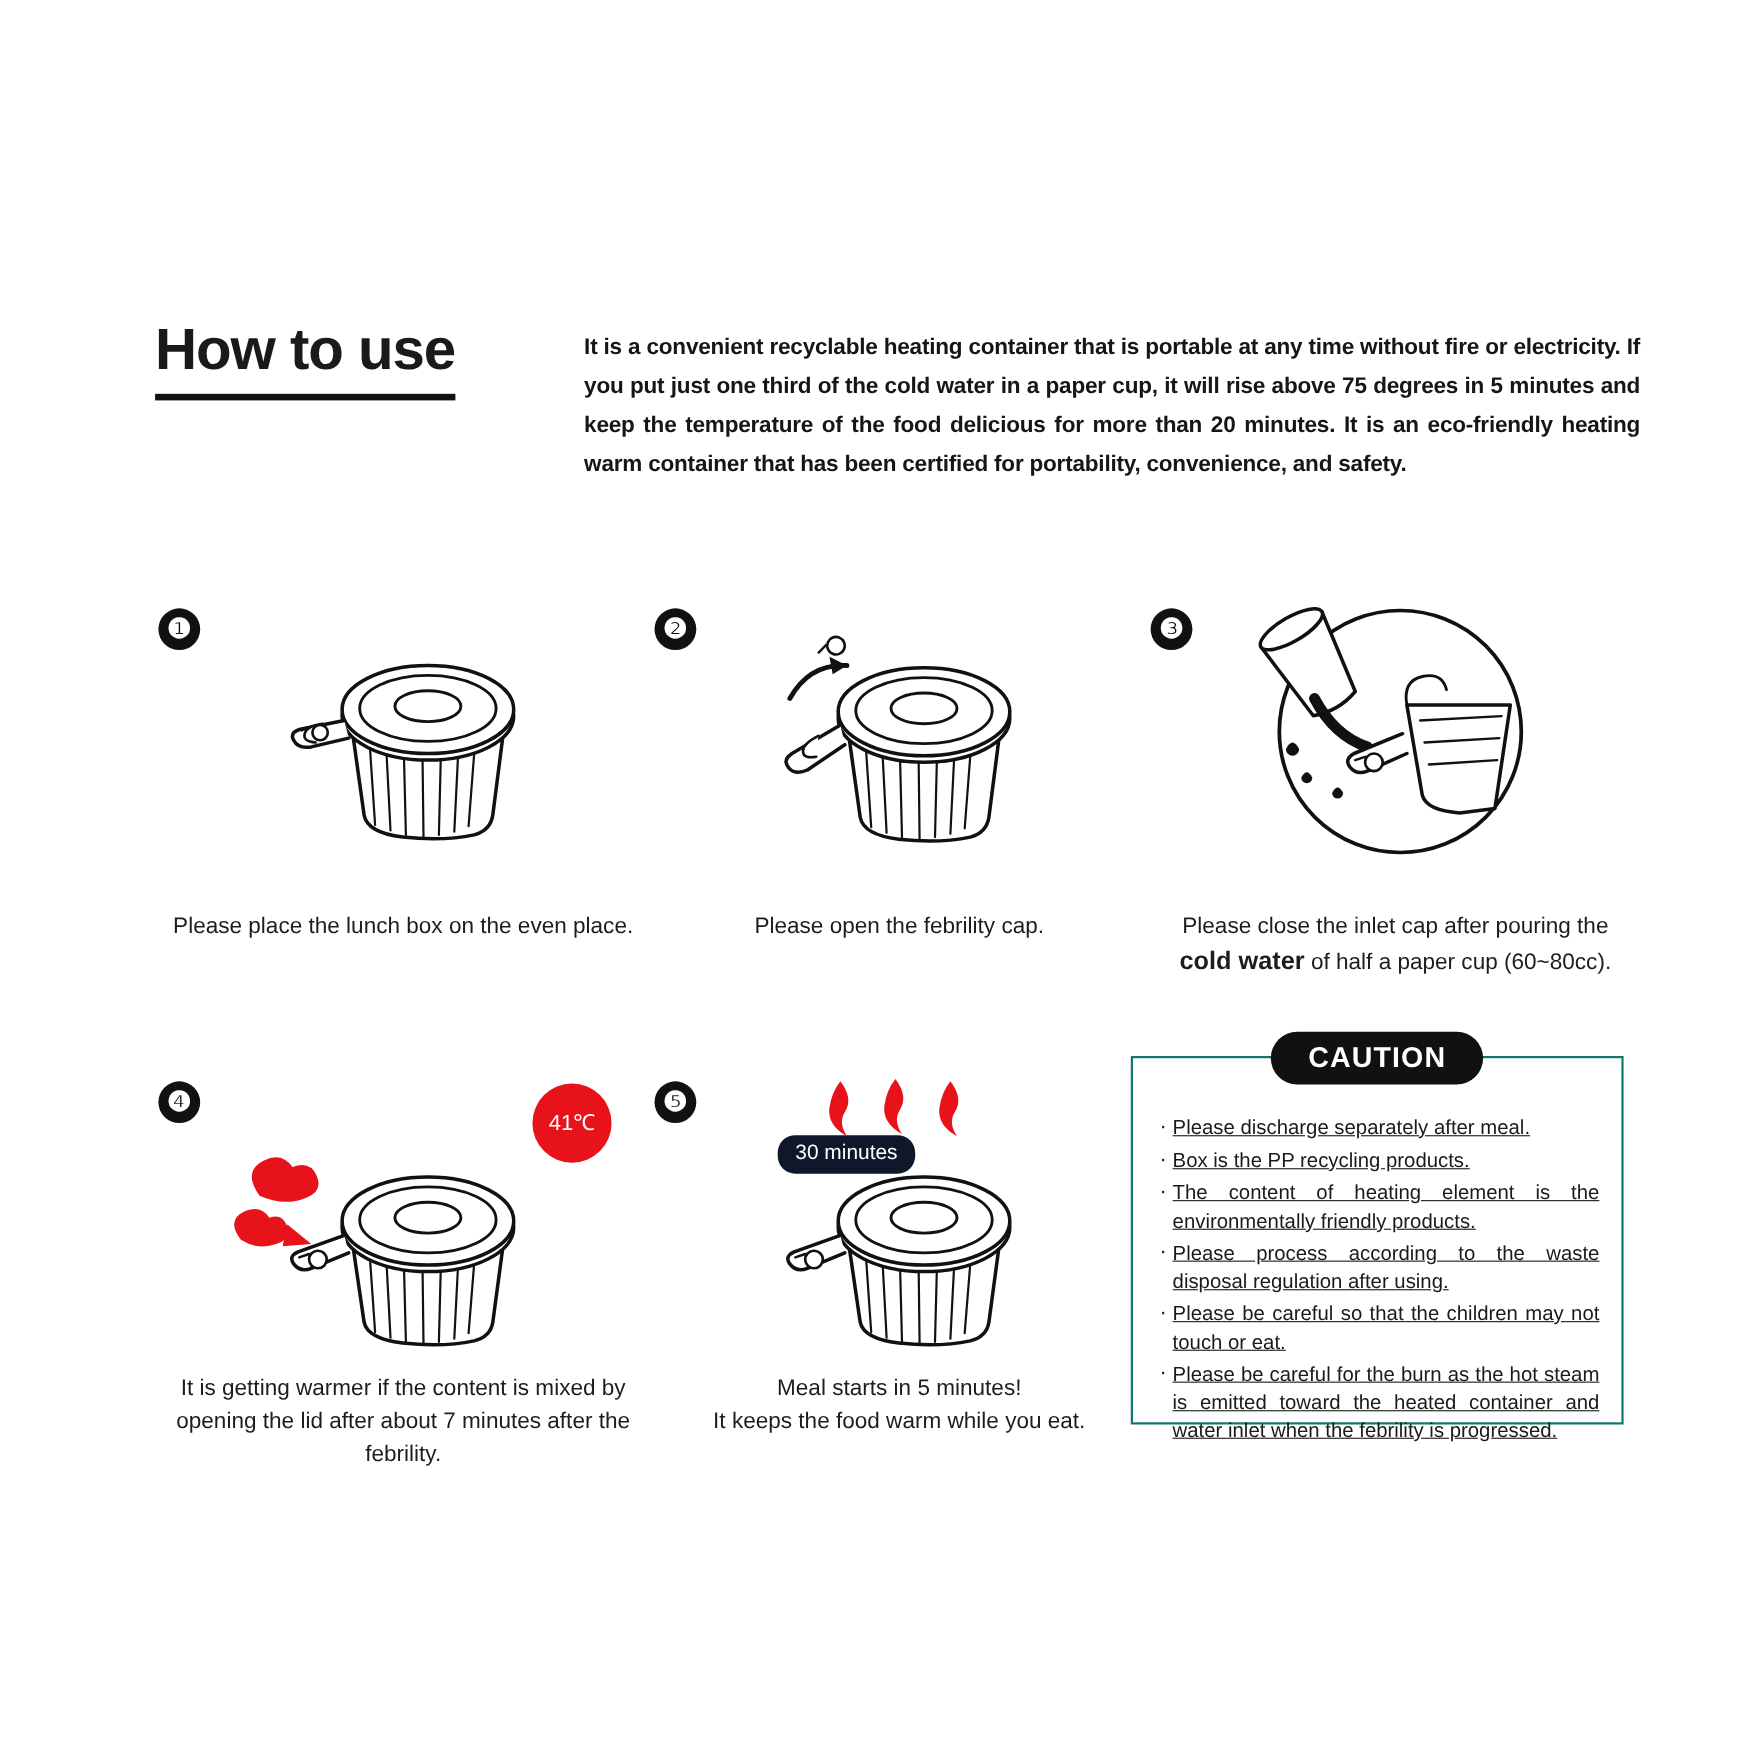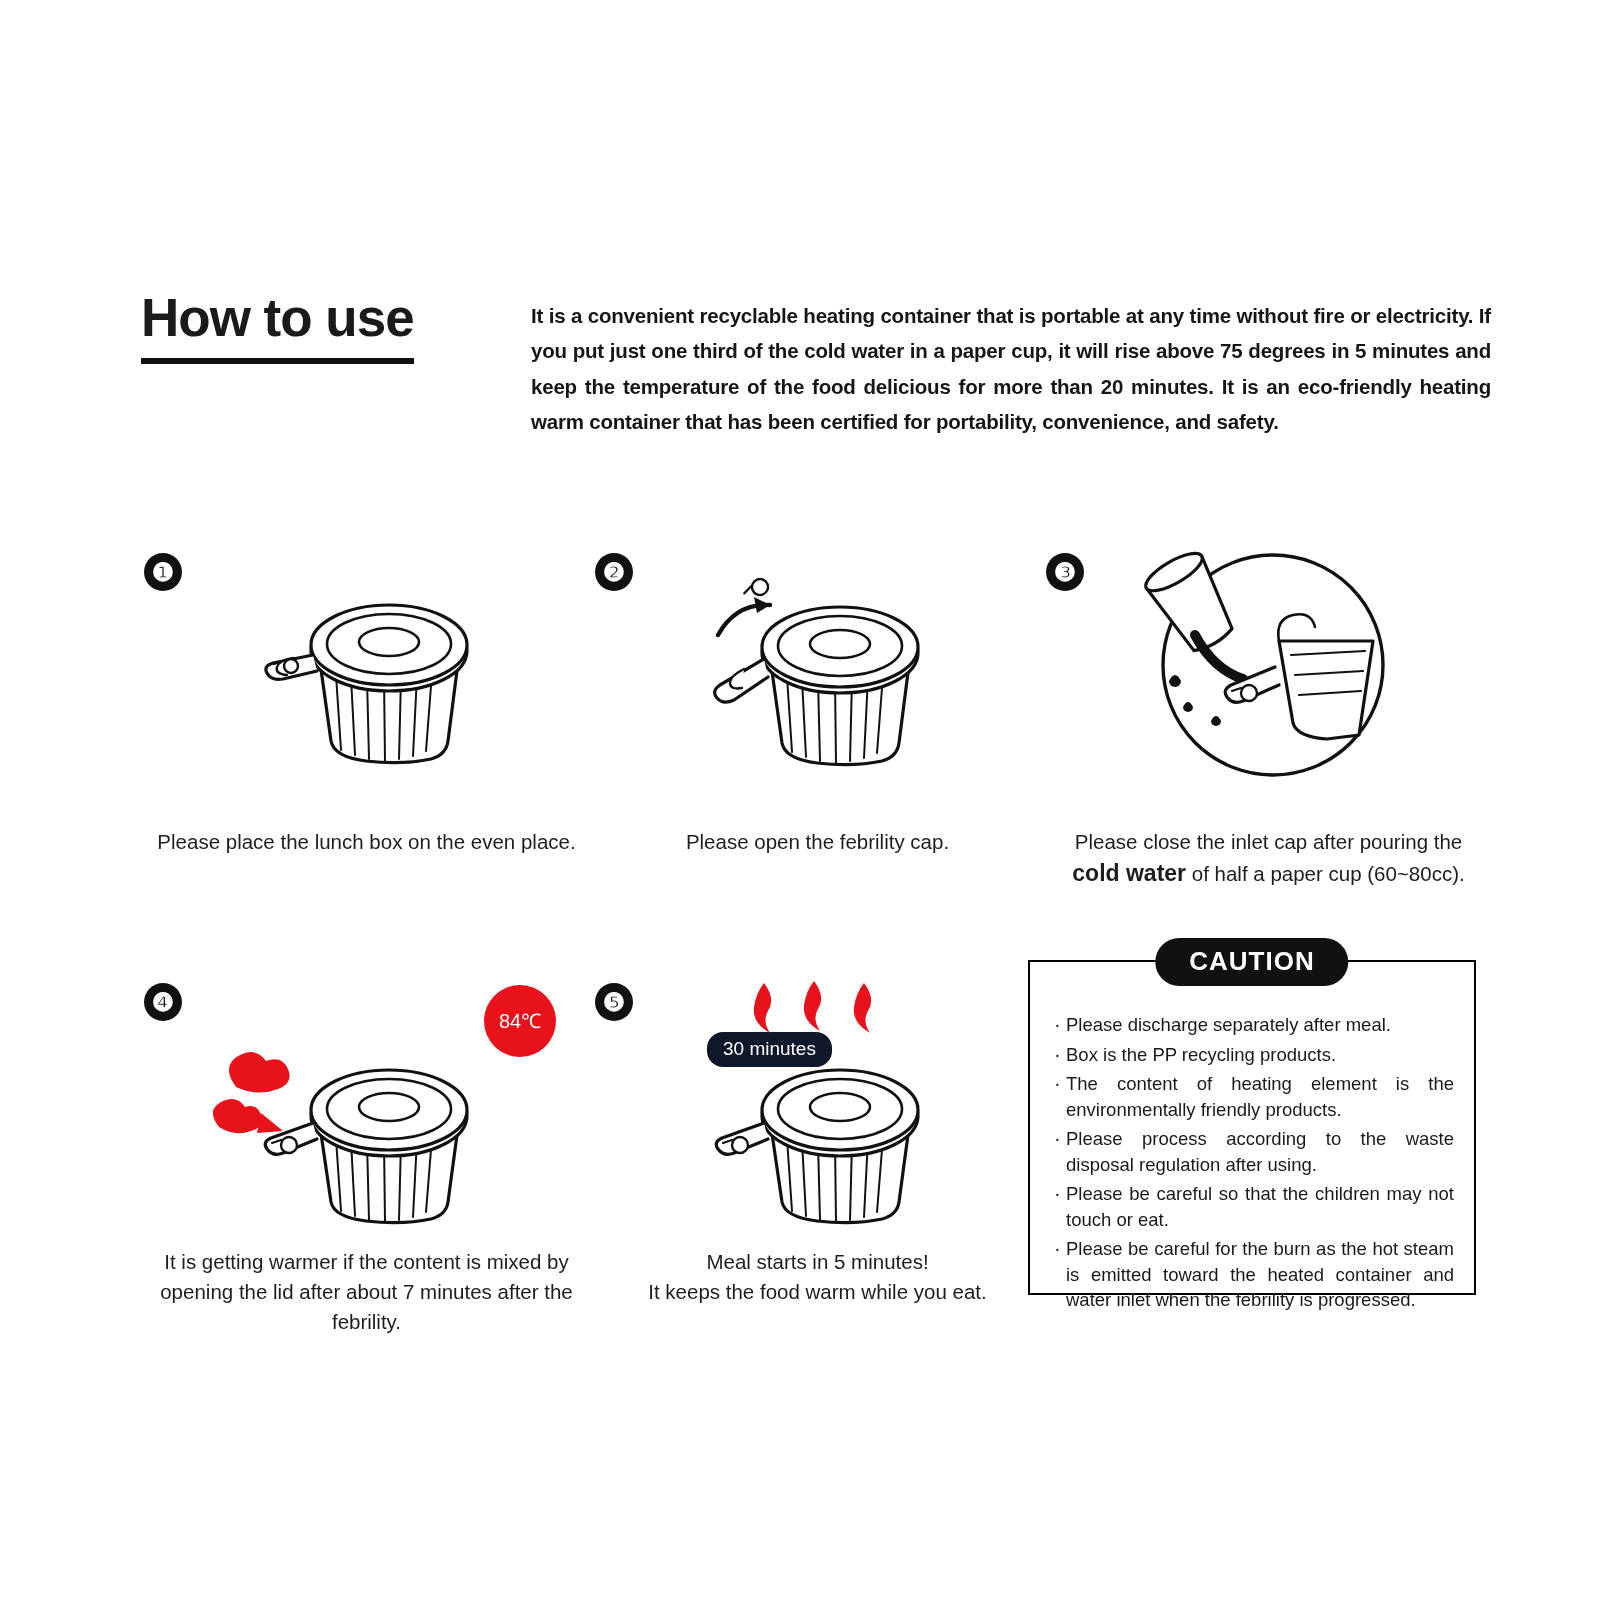--- a/index.html
+++ b/index.html
@@ -128,22 +128,23 @@
     white-space: nowrap;
   }
 
   
   .caution {
     position: absolute;
     left: 1012px;
     top: 960px;
     width: 448px;
     height: 335px;
-    border: 2px solid #000000;
+    border: 2px solid #0f766e;
     box-sizing: border-box;
+    text-decoration: underline;
   }
   .caution-title {
     position: absolute;
     left: 50%;
     transform: translateX(-50%);
     top: -24px;
     background: #111111;
     color: #ffffff;
     font-size: 26px;
     font-weight: bold;
@@ -291,21 +292,21 @@
           <span class="bold-inline">cold water</span><span> of half a paper cup (60~80cc).</span>
         </div>
       </div>
 
     </div>
 
     <div class="row row2">
 
       <div class="cell">
         <div class="step-num">❹</div>
-        <div class="badge-temp">84℃</div>
+        <div class="badge-temp">41℃</div>
         <div class="art">
           <svg width="451" height="250" viewBox="0 0 451 250" fill="none" stroke="#111" stroke-width="3.2" stroke-linejoin="round" stroke-linecap="round">
             <path d="M178 145 L190 227 Q193 242 225 246 Q262 250 290 244 Q305 240 307 227 L318 145 Z" fill="#fff"></path>
             <g stroke-width="2">
               <path d="M195 164 L200 236"></path>
                 <path d="M210 166 L214 241"></path>
                 <path d="M226 167 L228 245"></path>
               <path d="M243 167 L244 247"></path>
                 <path d="M260 166 L258 245"></path>
                 <path d="M276 164 L272 242"></path>

